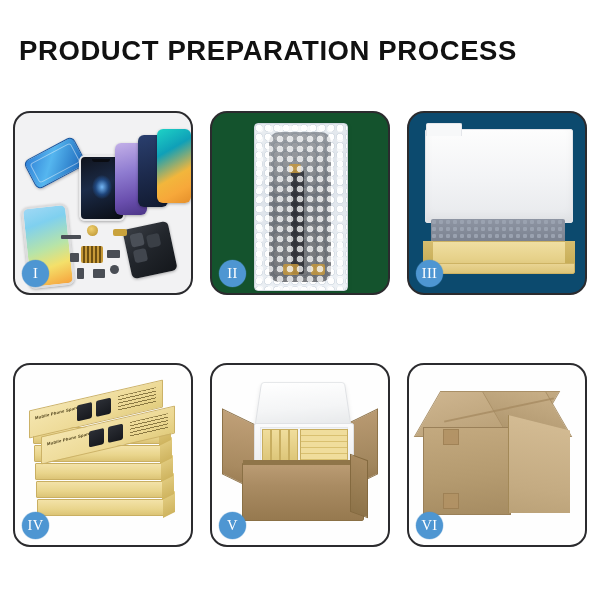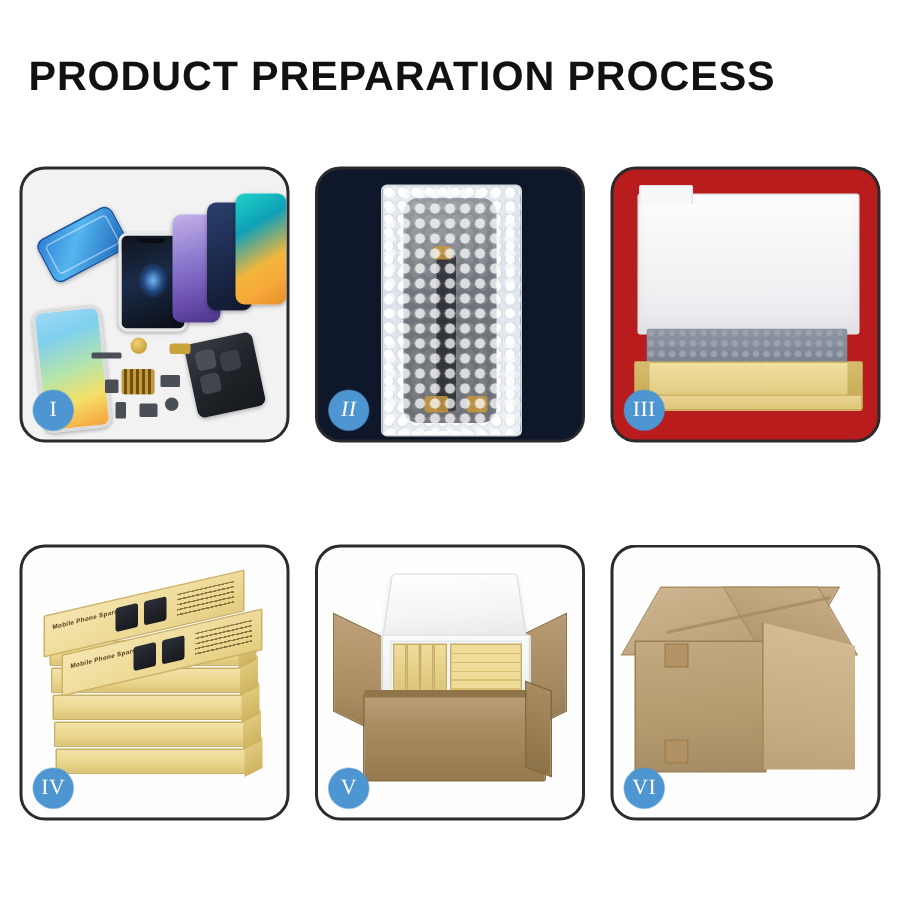--- a/index.html
+++ b/index.html
@@ -176,21 +176,21 @@
       repeating-linear-gradient(90deg,#c79a38 0 2px, #6c4f12 2px 4px),
       #8a6a20;
     border-radius: 2px;
   }
   .chip.flex {
     background: #c9a23c;
     border-radius: 2px;
   }
 
   
-  .p2 { background: #0f172a; font-style: italic; }
+  .p2 { background: #14532d; }
   .bubblebag {
     position: absolute;
     left: 42px; top: 10px; width: 92px; height: 166px;
     background:
       radial-gradient(circle at 4px 4px, rgba(255,255,255,0.95) 0 3px, rgba(205,213,222,0.55) 3.2px 4px, rgba(0,0,0,0) 4.4px) 0 0/9px 9px,
       linear-gradient(160deg,#e9edf1 0%,#dde3ea 40%,#eef2f6 100%);
     border: 1px solid #cfd6de;
     border-radius: 4px;
     box-shadow: 0 1px 4px rgba(0,0,0,0.12);
   }
@@ -212,21 +212,21 @@
     border-radius: 2px;
   }
   .bb-overlay {
     position: absolute; inset: 0;
     background:
       radial-gradient(circle at 5px 5px, rgba(255,255,255,0.75) 0 3.2px, rgba(255,255,255,0.05) 3.6px 4.4px, rgba(0,0,0,0) 5px) 0 0/10px 10px;
     pointer-events: none;
   }
 
   
-  .p3 { background: #b91c1c; }
+  .p3 { background: #0c4a6e; }
   .b3-lid {
     position: absolute;
     left: 16px; top: 16px; width: 146px; height: 92px;
     background: linear-gradient(180deg,#fdfdfd 0%,#f2f3f5 55%,#e7e9ec 100%);
     border: 1px solid #e2e4e8;
     border-radius: 2px;
     box-shadow: inset 0 -6px 10px rgba(0,0,0,0.04);
   }
   .b3-lid::after{
     content:""; position:absolute; left:0; top:-7px; width:34px; height:12px;

